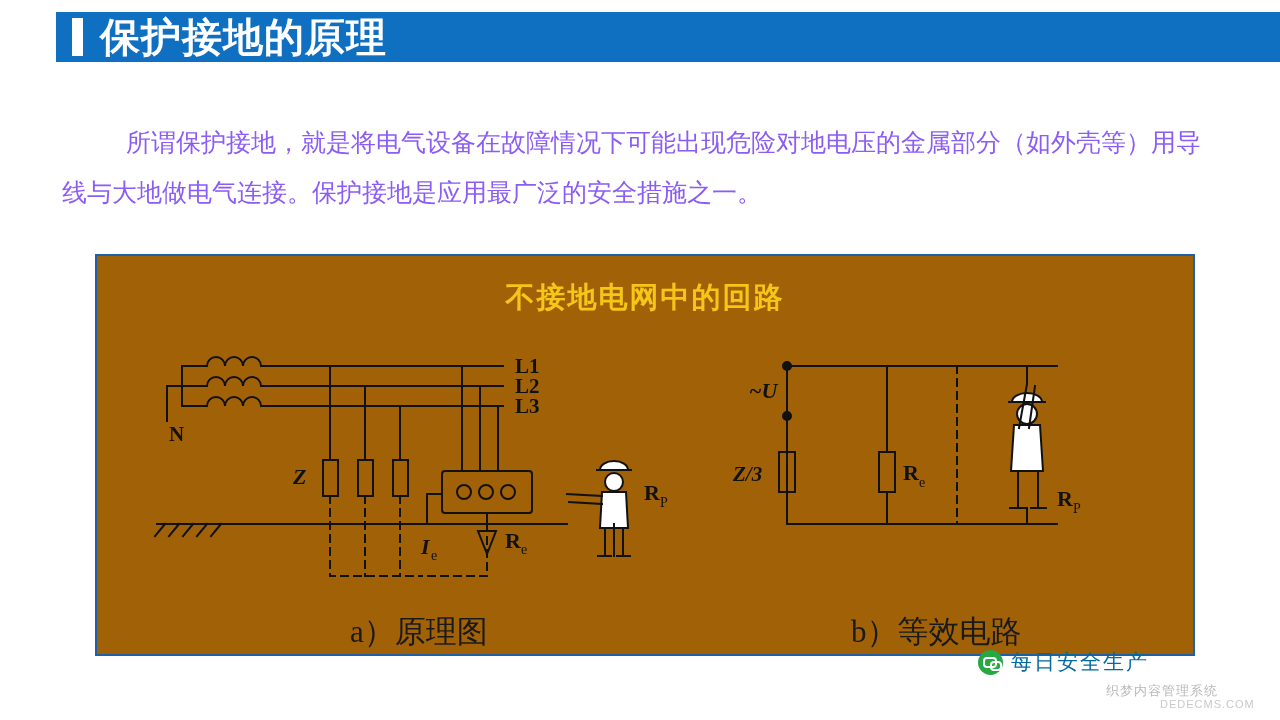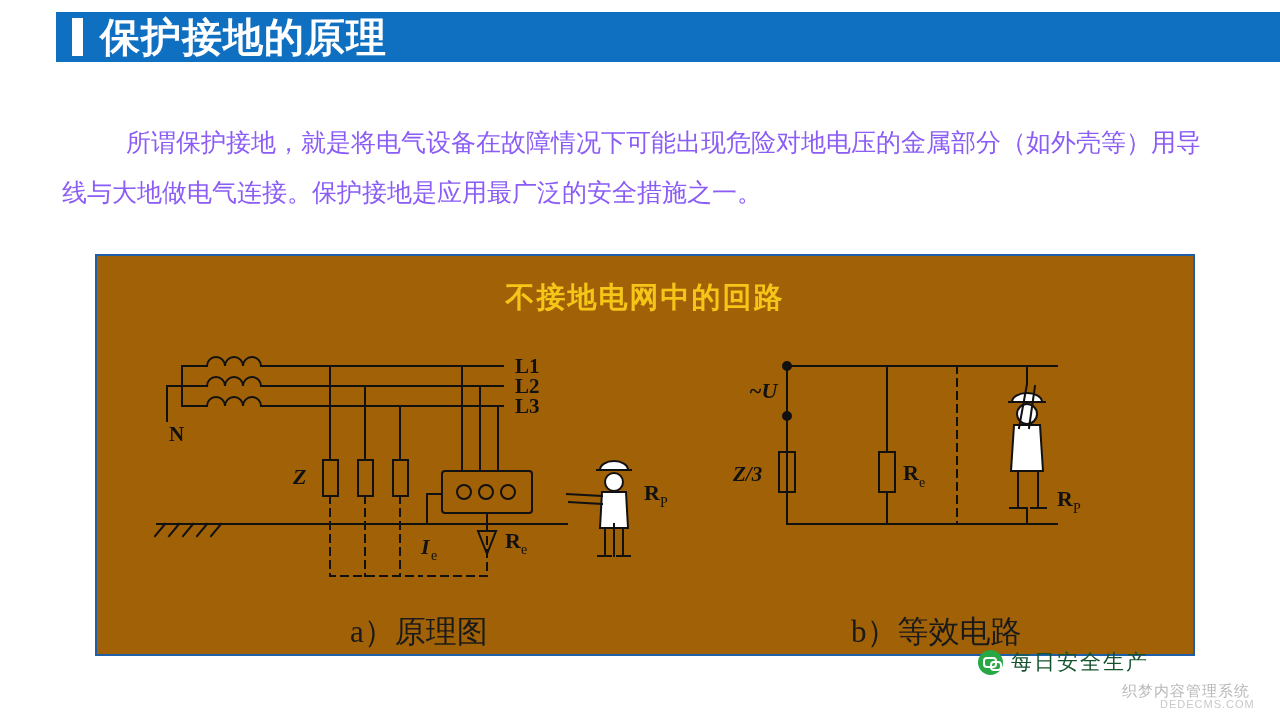--- a/index.html
+++ b/index.html
@@ -142,34 +142,33 @@
     position: absolute;
     left: 12px;
     top: 11px;
     width: 8px;
     height: 6px;
     border: 2px solid #ffffff;
     border-radius: 4px;
   }
   .wm-text {
     font-size: 21px;
-    color: #14532d;
+    color: #0369a1;
     letter-spacing: 2px;
     font-family: "Liberation Serif", serif;
   }
   .wm-sub {
     position: absolute;
     left: 1106px;
     top: 684px;
-    font-size: 15px;
+    font-size: 13px;
     color: #b9b9b9;
     letter-spacing: 1px;
     line-height: 14px;
     font-family: "Liberation Sans", sans-serif;
-    margin-left: 16px;
   }
   .wm-sub2 {
     position: absolute;
     left: 1160px;
     top: 698px;
     font-size: 11px;
     color: #c9c9c9;
     letter-spacing: 1px;
     font-family: "Liberation Sans", sans-serif;
   }

